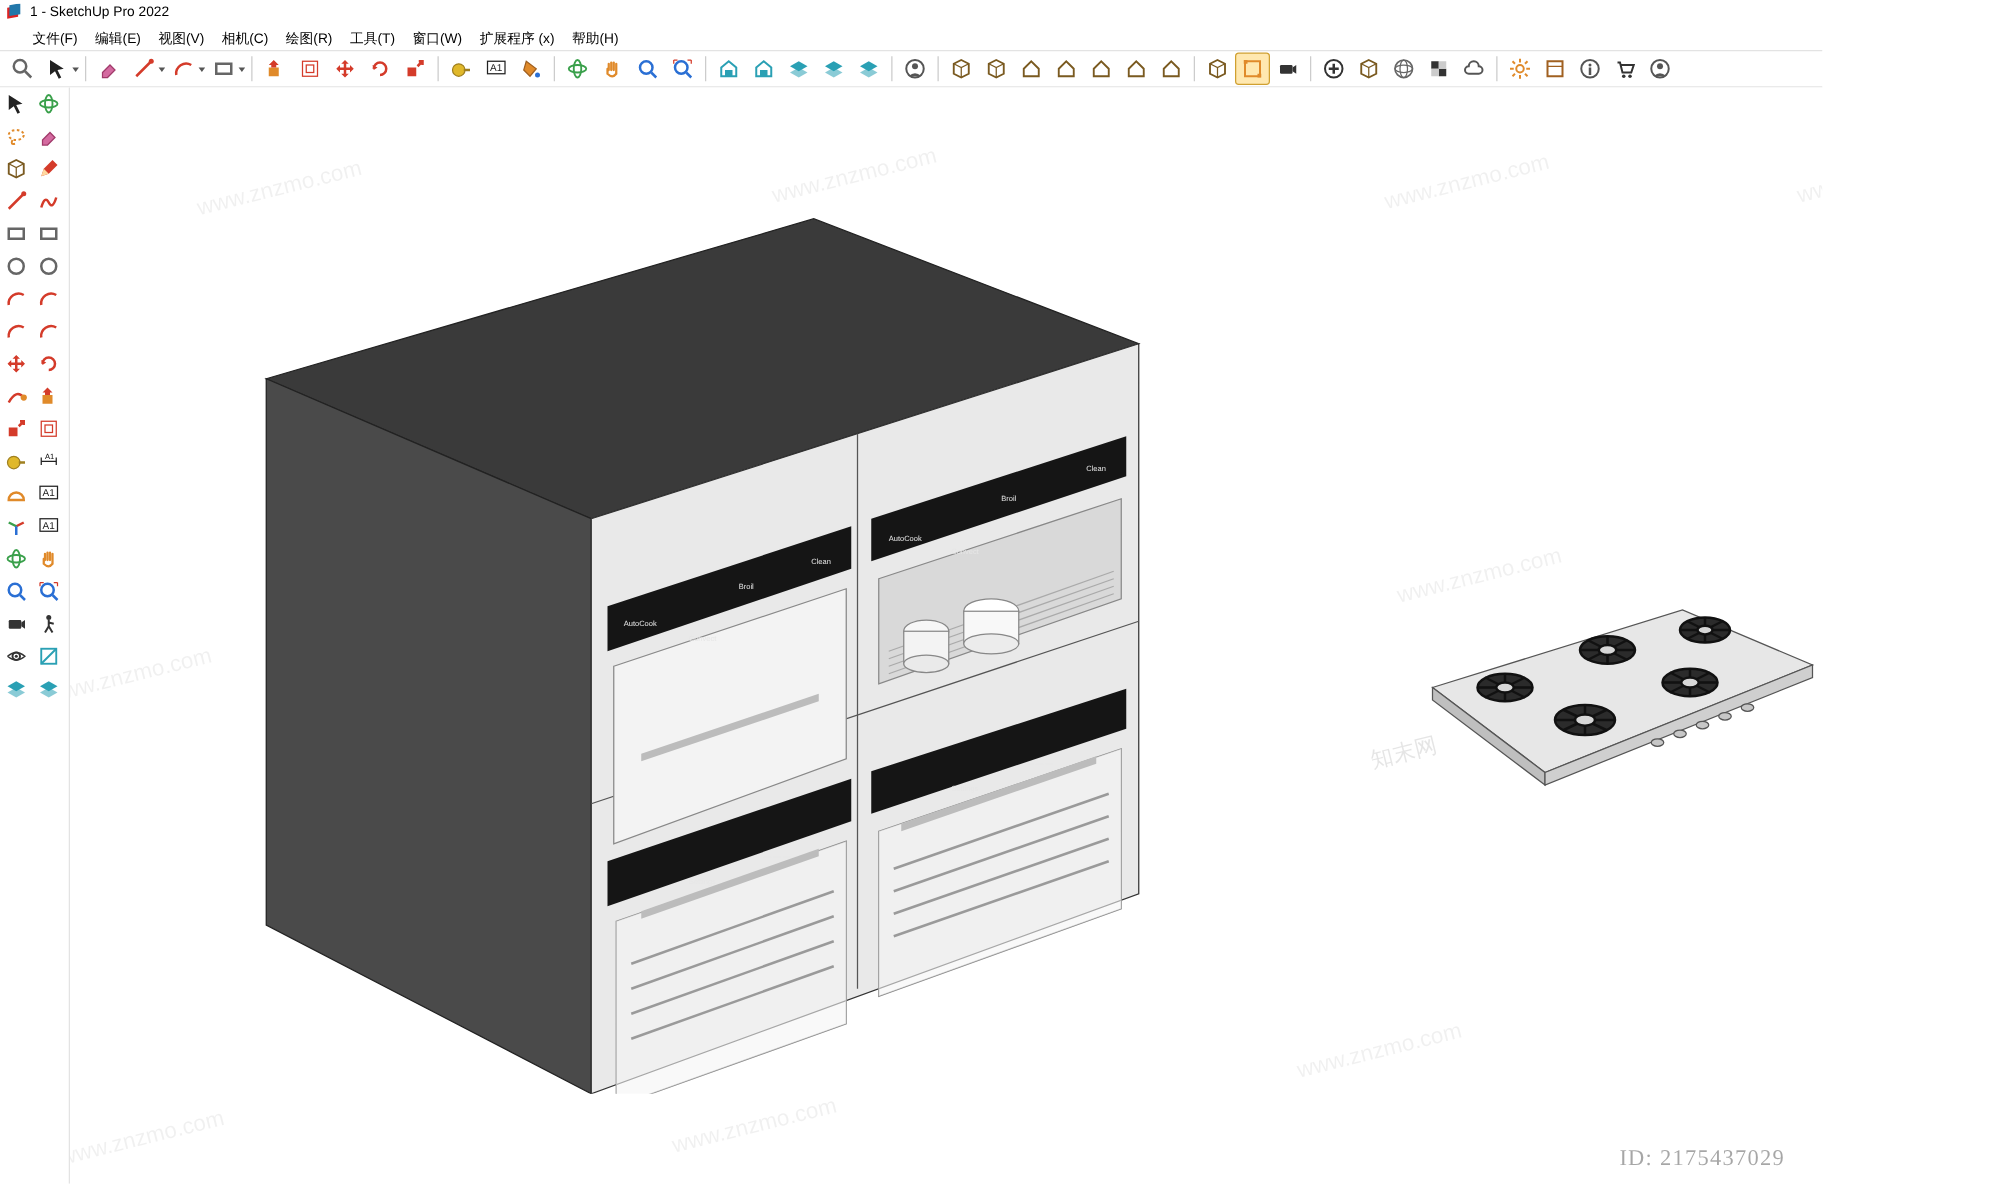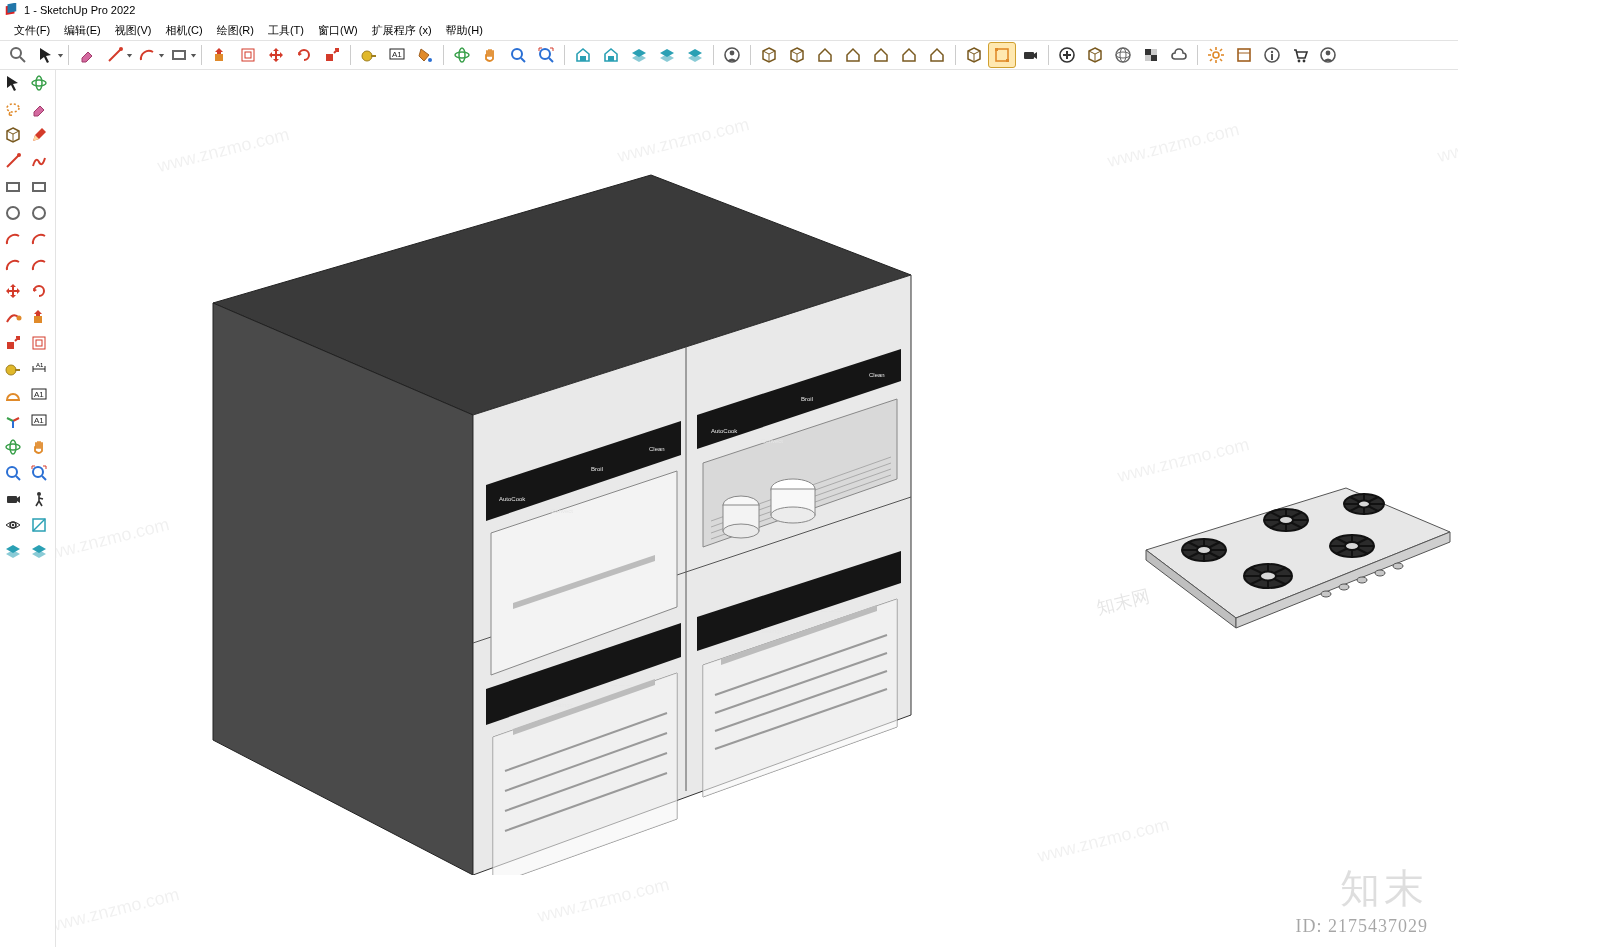--- a/index.html
+++ b/index.html
@@ -5,21 +5,21 @@
   * { box-sizing: border-box; margin: 0; padding: 0; }
   body { font-family: "Microsoft YaHei", Arial, sans-serif; font-size: 11px; background: #fff; color: #000; user-select: none; }
   .app { width: 1458px; height: 947px; position: relative; overflow: hidden; }
 
   
   .titlebar { height: 20px; display: flex; align-items: center; gap: 6px; padding: 0 4px; background: #fff; }
   .titlebar .app-icon { width: 14px; height: 14px; display:inline-flex; }
   .titlebar .title-text { font-size: 11px; }
 
   
-  .menubar { height: 20px; display: flex; align-items: center; gap: 2px; padding: 0 8px; background: #fff; }
+  .menubar { height: 20px; display: flex; align-items: center; gap: 2px; padding: 0 20px; background: #fff; }
   .menubar .menu-item { padding: 2px 6px; border-radius: 2px; cursor: default; }
 
   
   .toolbar { height: 30px; background: #fff; border-top: 1px solid #e3e3e3; border-bottom: 1px solid #e3e3e3; display: flex; align-items: center; padding: 0 4px; }
   .tool-btn { width: 28px; height: 26px; display: flex; align-items: center; justify-content: center; border-radius: 3px; cursor: pointer; }
   .tool-btn svg { width: 18px; height: 18px; }
   .tool-sep { width: 1px; height: 20px; background: #ccc; margin: 0 4px; }
   .dropdown-caret { width:8px; display:flex; align-items:center; justify-content:center; margin-left:-4px; }
 
   
@@ -740,18 +740,17 @@
             <ellipse cx="210" cy="114" rx="5" ry="3"></ellipse>
             <ellipse cx="228" cy="107" rx="5" ry="3"></ellipse>
             <ellipse cx="246" cy="100" rx="5" ry="3"></ellipse>
             <ellipse cx="264" cy="93" rx="5" ry="3"></ellipse>
             <ellipse cx="282" cy="86" rx="5" ry="3"></ellipse>
           </g>
         </svg>
       </div>
 
       <div class="brand-mark">
-        <div class="zm">知末</div>
         <div class="id">ID: 2175437029</div>
       </div>
     </div>
   </div>
 </div>
 
 </body></html>

